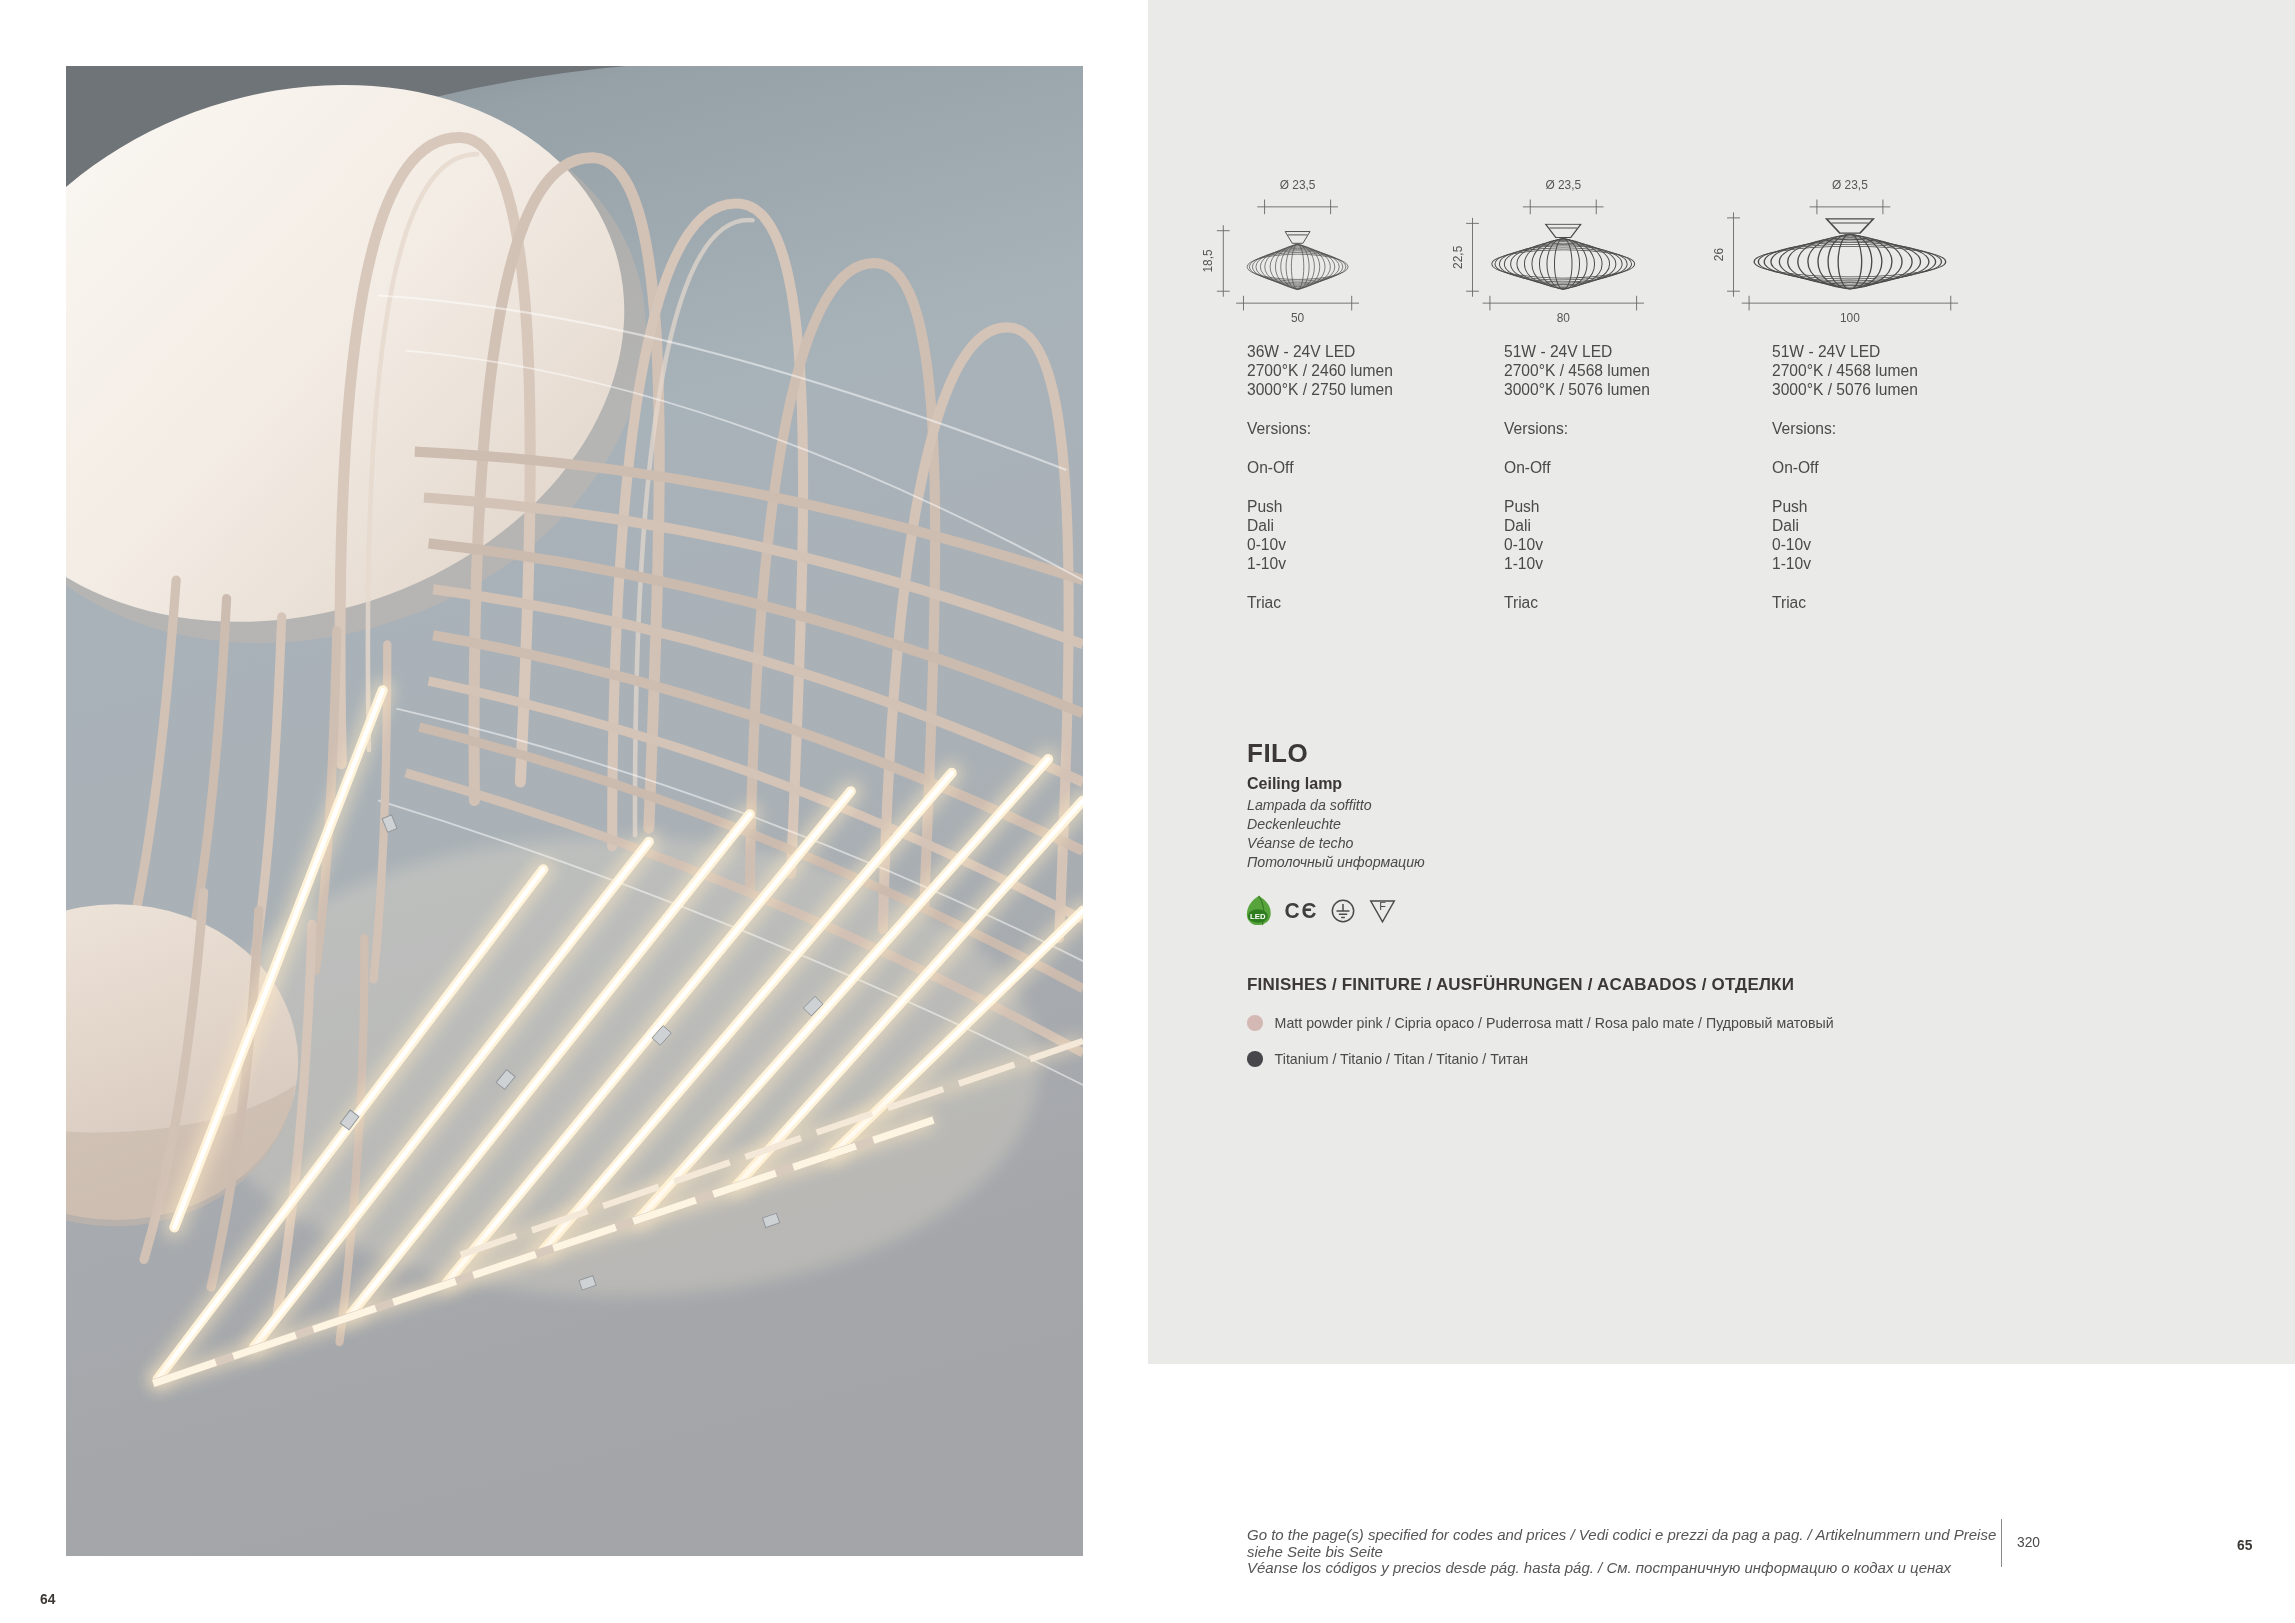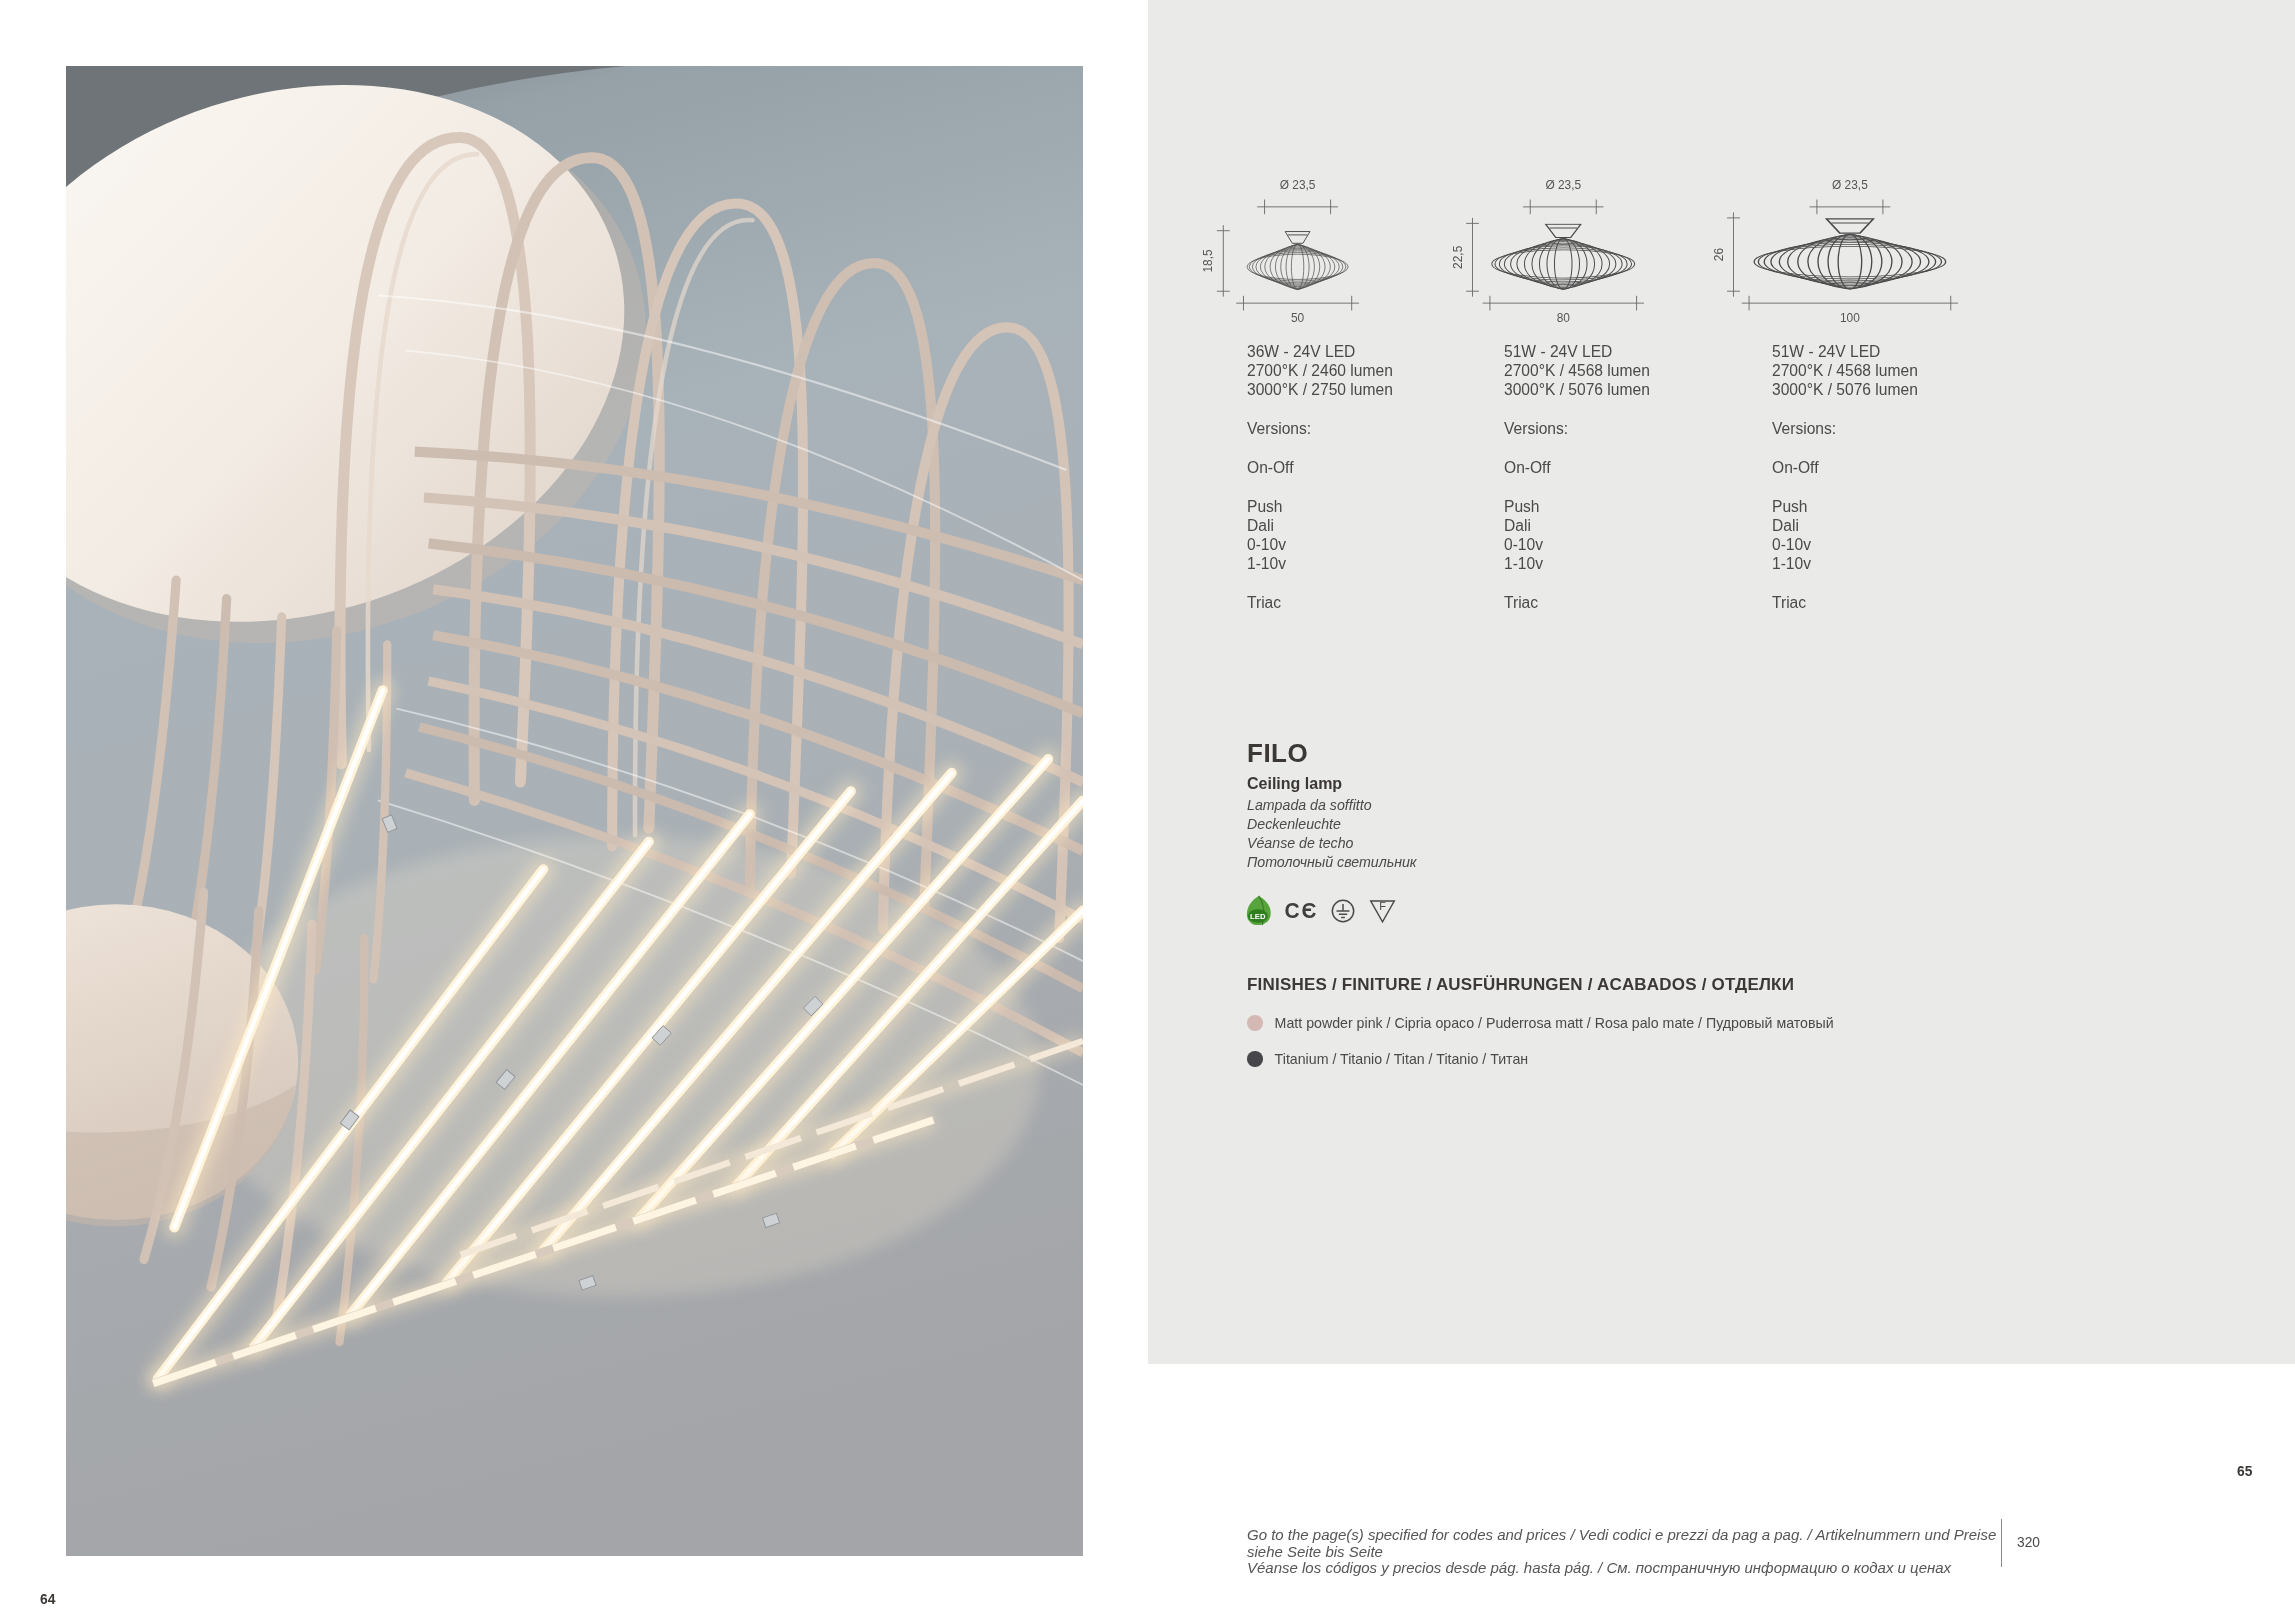--- a/index.html
+++ b/index.html
@@ -6,21 +6,21 @@
   html,body { background:#ffffff; }
   body { font-family:"Liberation Sans", sans-serif; color:#4a4a4a; }
   .canvas { position:relative; width:2296px; height:1624px; background:#ffffff; overflow:hidden; }
 
   
   .photo { position:absolute; left:66px; top:66px; width:1017px; height:1490px; overflow:hidden; }
   .photo svg { display:block; width:100%; height:100%; }
 
   .pagenum { position:absolute; font-size:13.8px; font-weight:bold; color:#3b3835; }
   .pagenum.left { left:40px; top:1592px; }
-  .pagenum.right { left:1089px; top:1464px; }
+  .pagenum.right { left:1089px; top:1538px; }
 
   
   .panel { position:absolute; left:1148px; top:0; width:1148px; height:1364px; background:#eaeae8; }
 
   .diagram { position:absolute; }
   .diagram svg { display:block; overflow:visible; }
   .dim-line { stroke:#6a6a6a; stroke-width:1; }
   .dim-text { font-family:"Liberation Sans",sans-serif; font-size:13px; fill:#555; }
   .glyph { stroke:#4a4a4a; fill:none; }
 
@@ -335,21 +335,21 @@
       <div class="gap">Triac</div>
     </div>
 
     <div class="title-block">
       <div class="product-name">FILO</div>
       <div class="product-type">Ceiling lamp</div>
       <div class="translations">
         <div>Lampada da soffitto</div>
         <div>Deckenleuchte</div>
         <div>Véanse de techo</div>
-        <div>Потолочный светильник</div>
+        <div>Потолочный информацию</div>
       </div>
     </div>
 
     <div class="cert-row">
       <svg width="27.5" height="31" viewBox="0 0 30 34">
         <path d="M15,1 C24,6 29,13 28,22 C27,30 20,33 14,33 C7,33 2,28 2,21 C2,12 8,5 15,1 Z" fill="#57a33c"></path>
         <path d="M15,1 C20,8 22,16 19,33" fill="none" stroke="#3d7f27" stroke-width="1.4"></path>
         <ellipse cx="14" cy="23" rx="11" ry="7.5" fill="#2e7d1f"></ellipse>
         <text x="14" y="26.5" text-anchor="middle" font-size="8.5" font-weight="bold" fill="#ffffff" font-family="Liberation Sans, sans-serif">LED</text>
       </svg>

